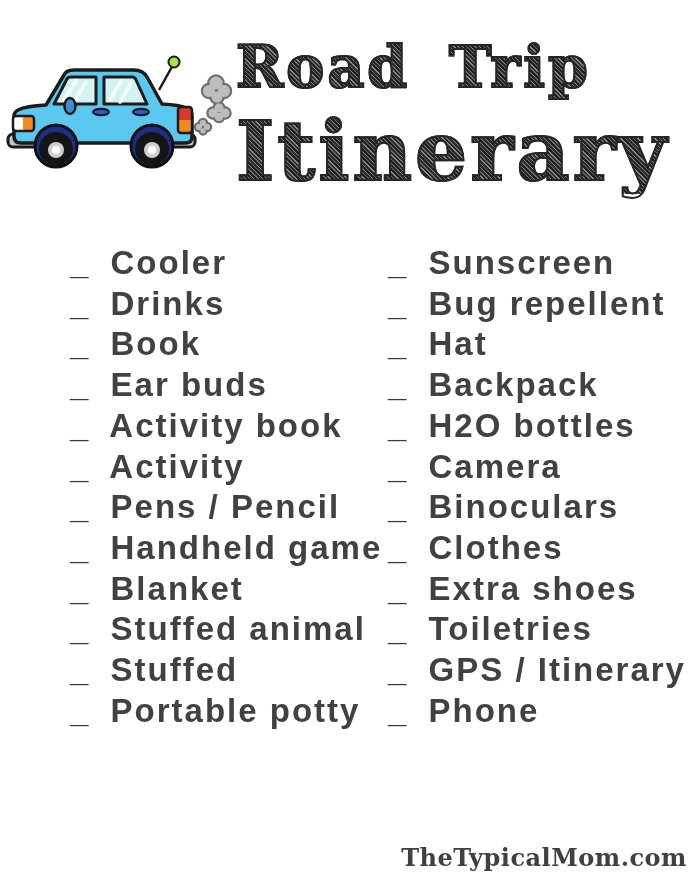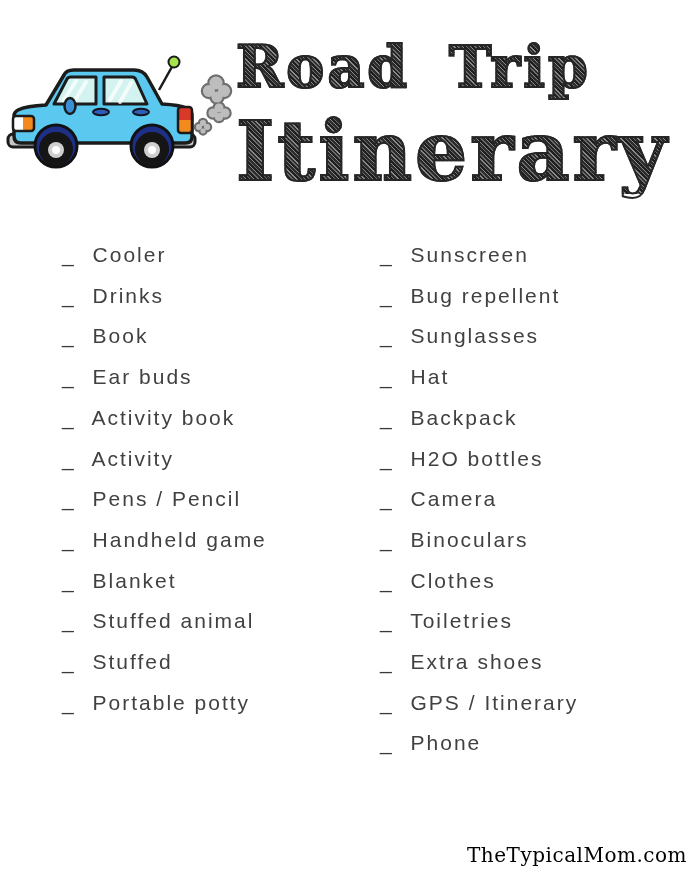--- a/index.html
+++ b/index.html
@@ -32,24 +32,24 @@
     background-clip: text;
     -webkit-text-stroke: 2px #262626;
   }
   .title-line.t1 { font-size: 57px; line-height: 82px; }
   .title-line.t2 { font-size: 82px; line-height: 86px; }
 
   
   .col {
     position: absolute;
     top: 227px;
-    margin: 8px; padding: 0;
+    margin: 16px; padding: 0;
     list-style: none;
-    font-size: 21px;
-    font-weight: 400;
+    font-size: 33px;
+    font-weight: 700;
     letter-spacing: 2px;
     line-height: 40.7px;
     color: #414141;
     white-space: nowrap;
   }
   .col-left  { left: 54px; }
   .col-right { left: 372px; }
   .row { display: block; }
   .blank {
     display: inline-block;
@@ -57,24 +57,24 @@
     color: #3a3a3a;
   }
   .label { display: inline; }
 
   
   .site-credit {
     position: absolute;
     right: 13px;
     top: 843px;
     font-family: "DejaVu Serif", serif;
-    font-weight: normal;
-    font-size: 20px;
+    font-weight: bold;
+    font-size: 24px;
     letter-spacing: 0.5px;
-    color: #000000;
+    color: #404040;
   }
 </style>
 </head>
 <body>
 
 <div class="page">
 
   <div class="car-wrap">
     <svg width="232" height="122" viewBox="0 0 232 122" xmlns="http://www.w3.org/2000/svg">
 
@@ -239,24 +239,20 @@
       <li class="row">
         <span class="blank">_</span>
         <span class="label">Sunscreen</span>
       </li>
 
       <li class="row">
         <span class="blank">_</span>
         <span class="label">Bug repellent</span>
       </li>
 
-      <li class="row">
-        <span class="blank">_</span>
-        <span class="label">Sunglasses</span>
-      </li>
 
       <li class="row">
         <span class="blank">_</span>
         <span class="label">Hat</span>
       </li>
 
       <li class="row">
         <span class="blank">_</span>
         <span class="label">Backpack</span>
       </li>
@@ -276,28 +272,28 @@
         <span class="label">Binoculars</span>
       </li>
 
       <li class="row">
         <span class="blank">_</span>
         <span class="label">Clothes</span>
       </li>
 
       <li class="row">
         <span class="blank">_</span>
+        <span class="label">Extra shoes</span>
+      </li>
+
+      <li class="row">
+        <span class="blank">_</span>
         <span class="label">Toiletries</span>
       </li>
 
-      <li class="row">
-        <span class="blank">_</span>
-        <span class="label">Extra shoes</span>
-      </li>
-
 
       <li class="row">
         <span class="blank">_</span>
         <span class="label">GPS / Itinerary</span>
       </li>
 
       <li class="row">
         <span class="blank">_</span>
         <span class="label">Phone</span>
       </li>

